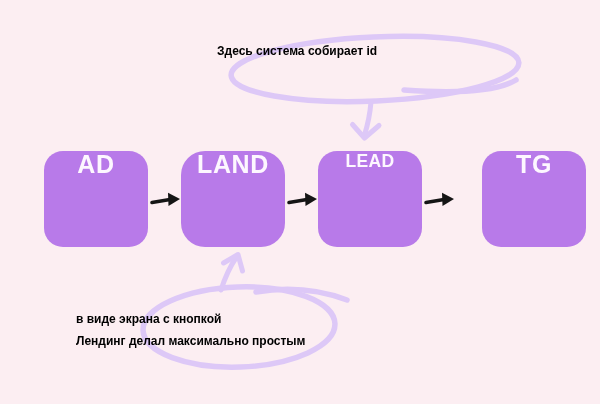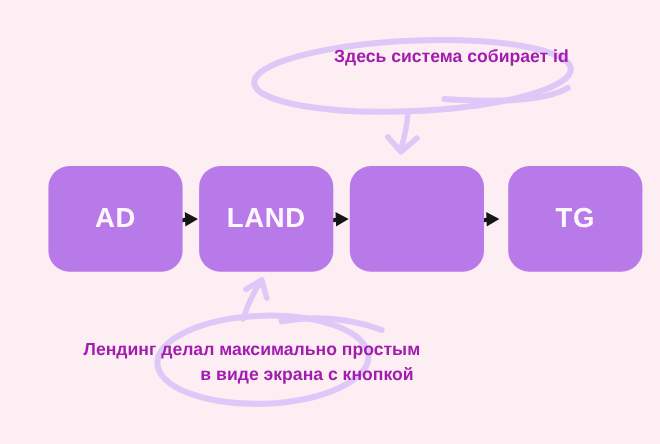--- a/index.html
+++ b/index.html
@@ -19,48 +19,48 @@
     position: absolute;
     left: 0;
     top: 0;
     width: 600px;
     height: 404px;
     pointer-events: none;
   }
   .node {
     position: absolute;
     top: 151px;
-    width: 122px;
+    width: 104px;
     height: 96px;
     background: #B87AE9;
     border-radius: 19px;
     color: #FDF7FF;
     display: flex;
     flex-direction: column;
     align-items: center;
-    justify-content: center;
+    justify-content: flex-start;
     font-weight: 700;
     font-size: 25px;
     letter-spacing: 0.6px;
     line-height: 1.1;
     text-align: center;
     user-select: none;
   }
   .node span:empty { display: none; }
   .node--ad   { left: 44px; }
-  .node--land { left: 181px; }
+  .node--land { left: 181px; border-radius: 24px; }
   .node--lead { left: 318px; font-size: 17.5px; line-height: 21px; letter-spacing: 0.3px; }
-  .node--tg   { left: 462px; }
+  .node--tg   { left: 482px; }
   .annotation {
     position: absolute;
     font-weight: 700;
-    font-size: 16px;
+    font-size: 12px;
     line-height: 21px;
-    color: #a21caf;
-    text-align: right;
+    color: #000000;
+    text-align: left;
     white-space: nowrap;
   }
   .annotation--top    { left: 217px; top: 41px;  width: 300px; }
   .annotation--bottom { left: 76px;  top: 308px; width: 300px; line-height: 22px; }
 </style>
 </head>
 <body>
 
 <div class="canvas">
 
@@ -100,32 +100,33 @@
       <path d="M426 202.5 L444 199.5" fill="none" stroke="#151515" stroke-width="3.6" stroke-linecap="round"></path>
       <polygon points="442,192.8 454,199 442.5,206" fill="#151515"></polygon>
     </g>
   </svg>
 
   <div class="annotation annotation--top">
     <div>Здесь система собирает id</div>
   </div>
 
   <div class="annotation annotation--bottom">
+    <div>в виде экрана с кнопкой</div>
     <div>Лендинг делал максимально простым</div>
-    <div>в виде экрана с кнопкой</div>
   </div>
 
   <div class="node node--ad">
     <span>AD</span>
 
   </div>
   <div class="node node--land">
     <span>LAND</span>
 
   </div>
   <div class="node node--lead">
+    <span>LEAD</span>
   </div>
   <div class="node node--tg">
     <span>TG</span>
 
   </div>
 
 </div>
 
 </body></html>

